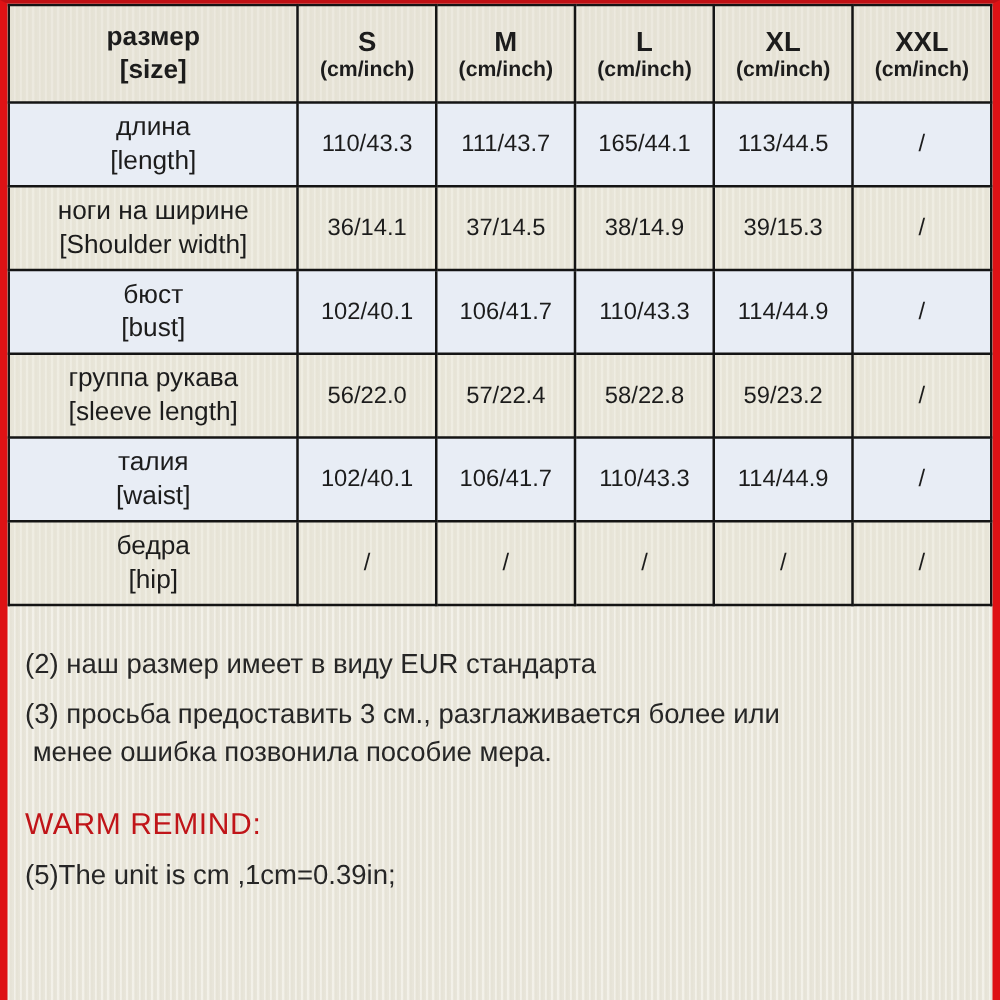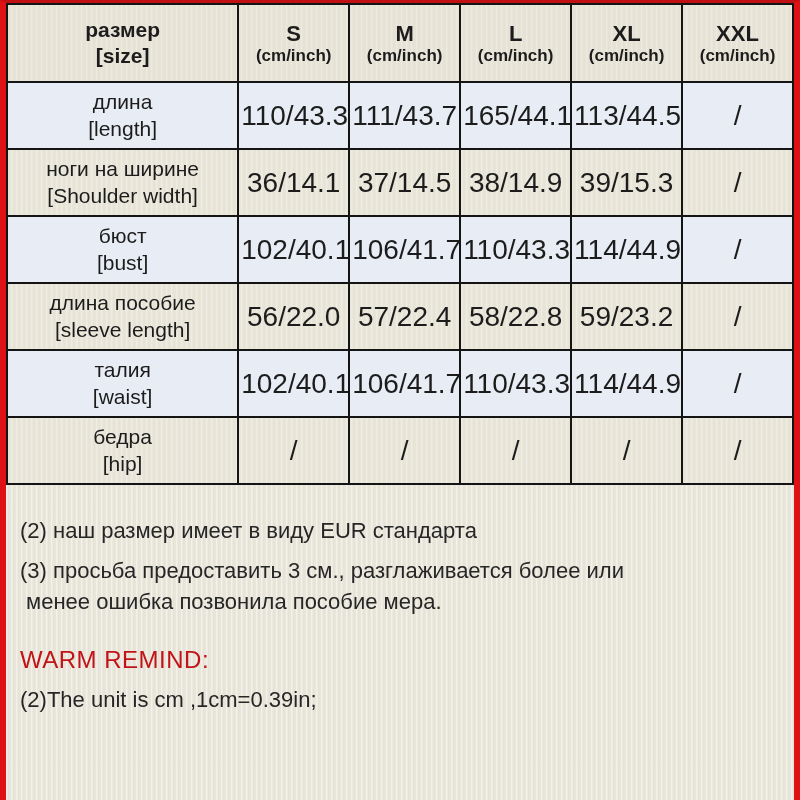--- a/index.html
+++ b/index.html
@@ -41,21 +41,21 @@
   .size-table .label-col { width: 30%; }
   .size-table .size-col { width: 14%; }
 
   .size-table tbody tr:nth-child(odd) td { background: #e8edf5; }
   .size-table tbody tr:nth-child(even) td { background: rgba(233,228,214,0.35); }
 
   .hdr-ru, .row-ru { font-size: 21px; line-height: 1.25; }
   .hdr-en, .row-en { font-size: 21px; line-height: 1.25; }
   .size-name { font-size: 22px; line-height: 1.15; }
   .size-unit { font-size: 17px; line-height: 1.15; }
-  .cell-value { font-size: 28px; }
+  .cell-value { font-size: 19px; }
 
   .notes { padding: 30px 12px 0 14px; }
   .remind-heading {
     margin: 0 0 10px 0;
     font-size: 24px;
     font-weight: 400;
     letter-spacing: 0.5px;
   }
   .remind-heading.ru { color: #ae1014; }
   .remind-heading.en { color: #c01418; margin-top: 28px; }
@@ -160,21 +160,21 @@
           </td>
           <td class="size-col">
             <div class="cell-value">114/44.9</div>
           </td>
           <td class="size-col">
             <div class="cell-value">/</div>
           </td>
         </tr>
         <tr>
           <td class="label-col">
-            <div class="row-ru">длина пособие</div>
+            <div class="row-ru">группа рукава</div>
             <div class="row-en">[sleeve length]</div>
           </td>
           <td class="size-col">
             <div class="cell-value">56/22.0</div>
           </td>
           <td class="size-col">
             <div class="cell-value">57/22.4</div>
           </td>
           <td class="size-col">
             <div class="cell-value">58/22.8</div>
@@ -233,17 +233,17 @@
 
   <div class="notes">
     <div id="ru-lines">
         <p class="note-line">(2) наш размер имеет в виду EUR стандарта</p>
         <p class="note-line">(3) просьба предоставить 3 см., разглаживается более или
 &nbsp;менее ошибка позвонила пособие мера.</p>
       </div>
 
     <h2 class="remind-heading en">WARM REMIND:</h2>
     <div id="en-lines">
-        <p class="note-line">(2)The unit is cm ,1cm=0.39in;</p>
+        <p class="note-line">(5)The unit is cm ,1cm=0.39in;</p>
       </div>
   </div>
 
 </div>
 
 </body></html>

